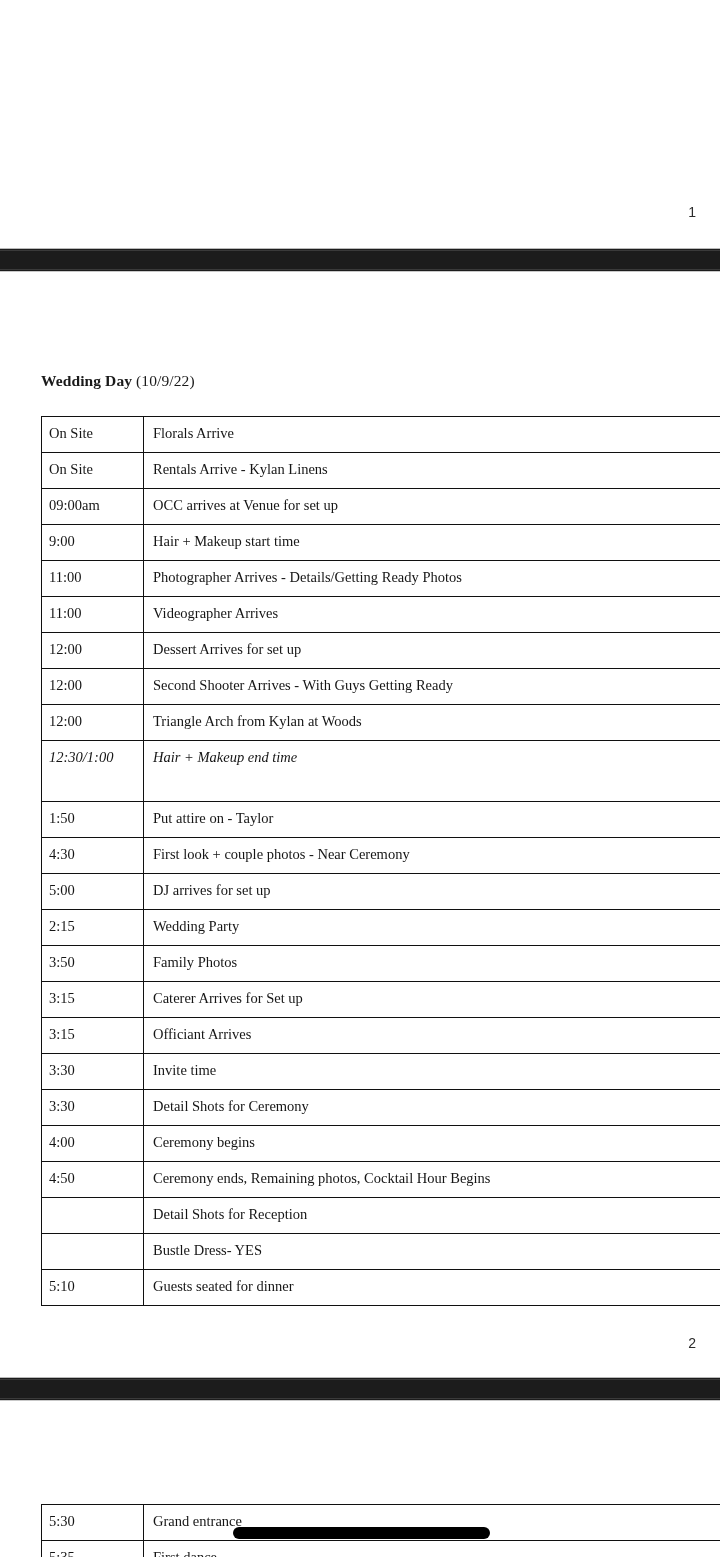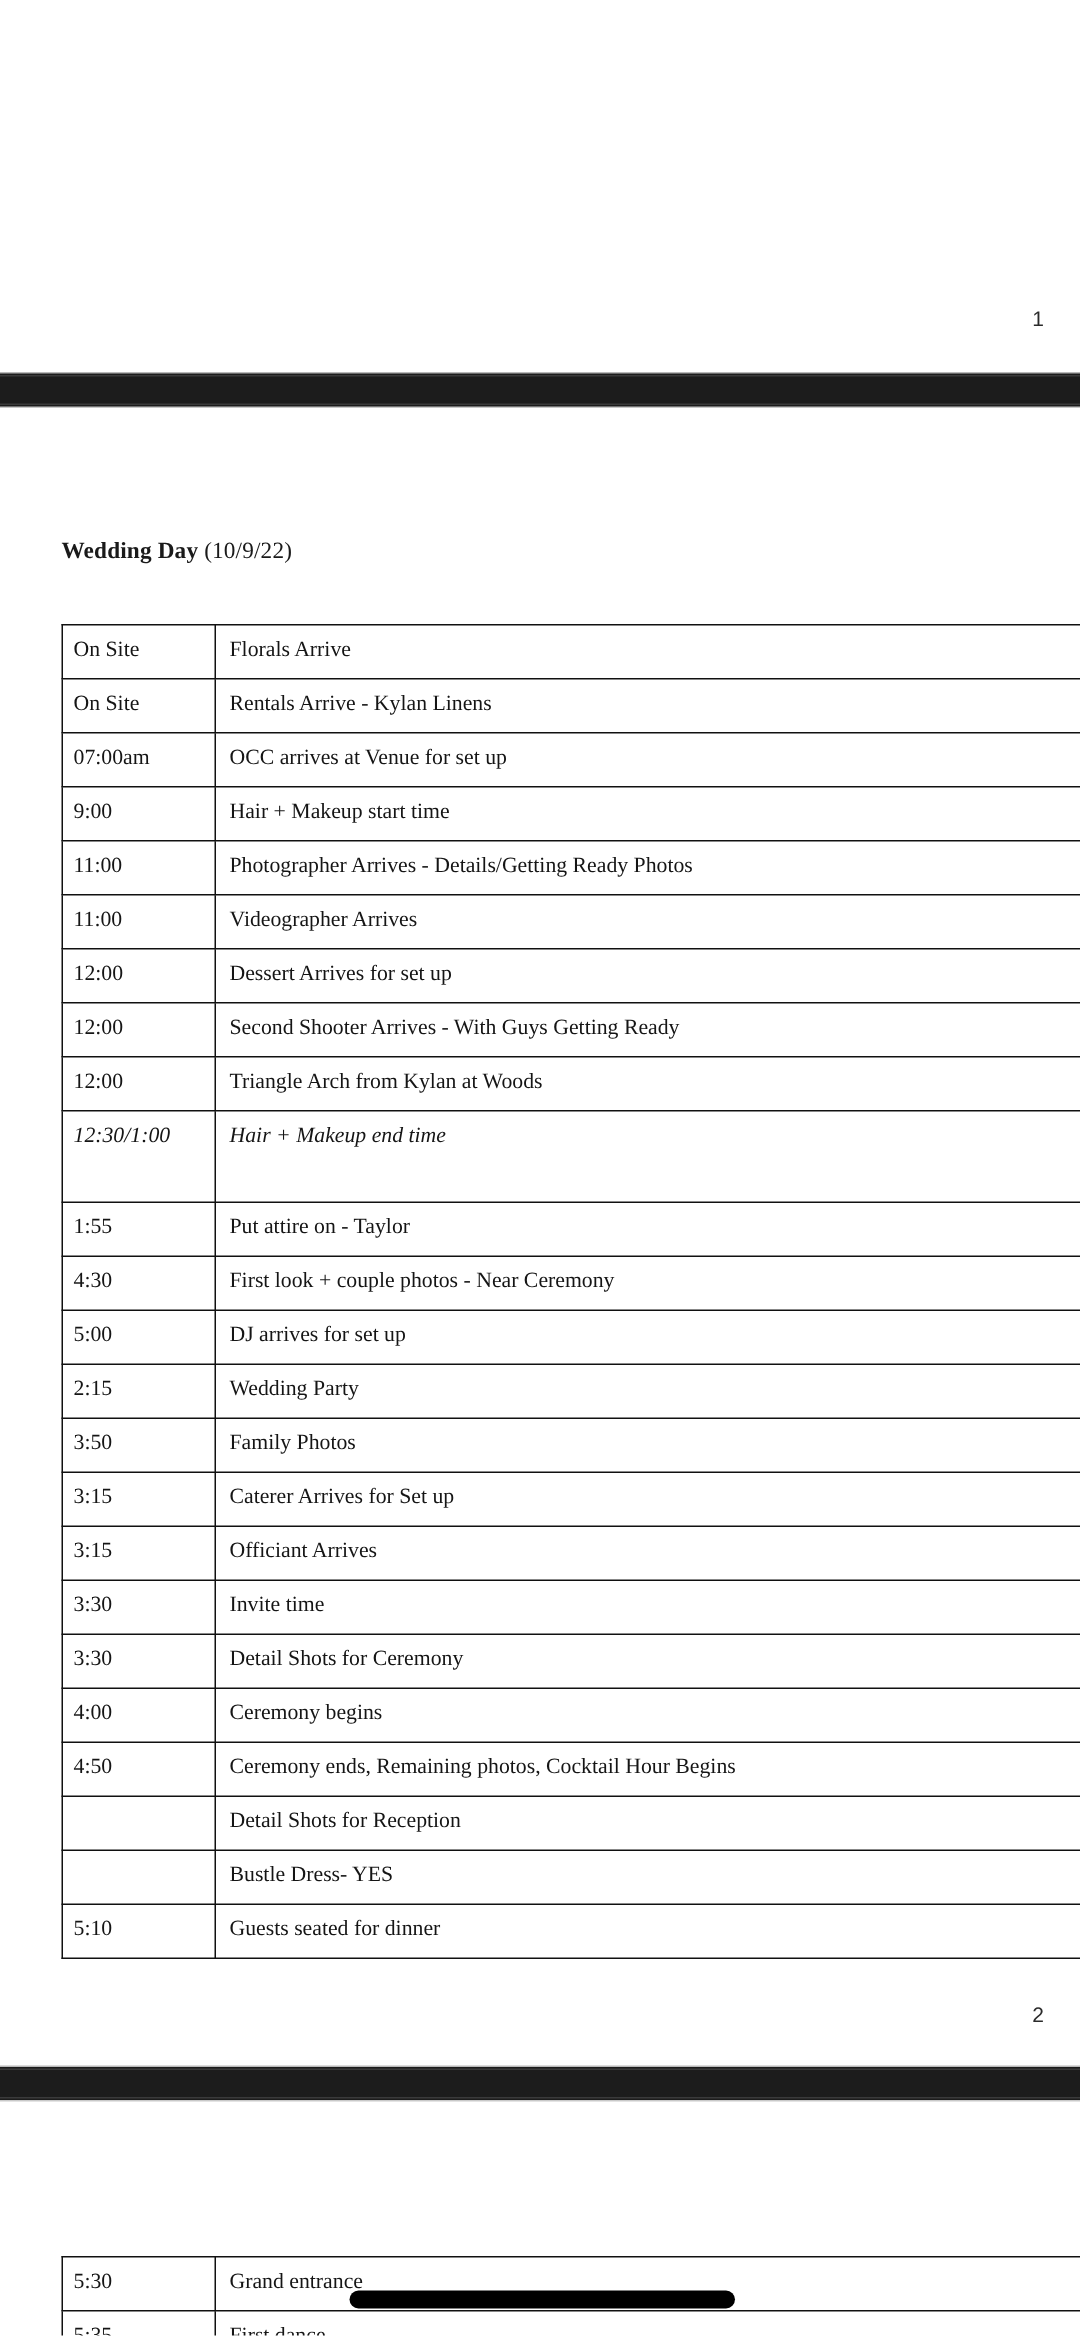--- a/index.html
+++ b/index.html
@@ -60,21 +60,21 @@
     font-family: "Liberation Sans", sans-serif;
     text-align: right;
   }
   #pagenum-1 { top: 205px; }
   #pagenum-2 { top: 1336px; }
 
   
   .doc-heading {
     position: absolute;
     left: 41px;
-    top: 359px;
+    top: 372px;
     font-size: 15.5px;
     line-height: 1.2;
     letter-spacing: 0.1px;
     white-space: nowrap;
   }
   .doc-heading .hd-bold { font-weight: bold; }
   .doc-heading .hd-plain { font-weight: normal; }
 
   
   .tl-table {
@@ -134,21 +134,21 @@
     <tbody id="table-main-body">
         <tr>
           <td class="col-time">On Site</td>
           <td class="col-event">Florals Arrive</td>
         </tr>
         <tr>
           <td class="col-time">On Site</td>
           <td class="col-event">Rentals Arrive - Kylan Linens</td>
         </tr>
         <tr>
-          <td class="col-time">07:00am</td>
+          <td class="col-time">09:00am</td>
           <td class="col-event">OCC arrives at Venue for set up</td>
         </tr>
         <tr>
           <td class="col-time">9:00</td>
           <td class="col-event">Hair + Makeup start time</td>
         </tr>
         <tr>
           <td class="col-time">11:00</td>
           <td class="col-event">Photographer Arrives - Details/Getting Ready Photos</td>
         </tr>
@@ -166,21 +166,21 @@
         </tr>
         <tr>
           <td class="col-time">12:00</td>
           <td class="col-event">Triangle Arch from Kylan at Woods</td>
         </tr>
         <tr class="row-tall">
           <td class="col-time">12:30/1:00</td>
           <td class="col-event">Hair + Makeup end time</td>
         </tr>
         <tr>
-          <td class="col-time">1:55</td>
+          <td class="col-time">1:50</td>
           <td class="col-event">Put attire on - Taylor</td>
         </tr>
         <tr>
           <td class="col-time">4:30</td>
           <td class="col-event">First look + couple photos - Near Ceremony</td>
         </tr>
         <tr>
           <td class="col-time">5:00</td>
           <td class="col-event">DJ arrives for set up</td>
         </tr>

